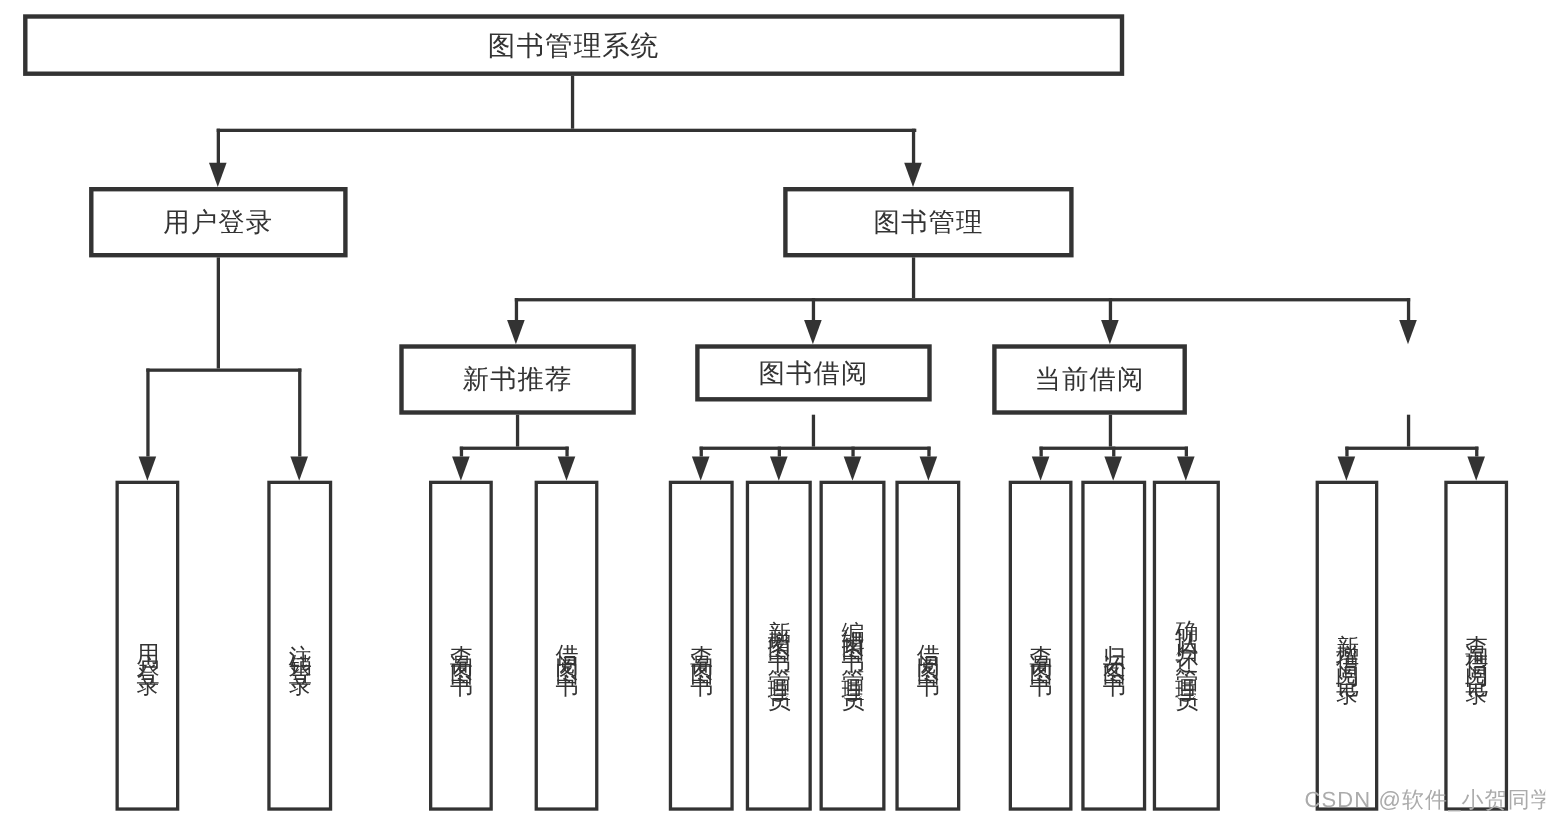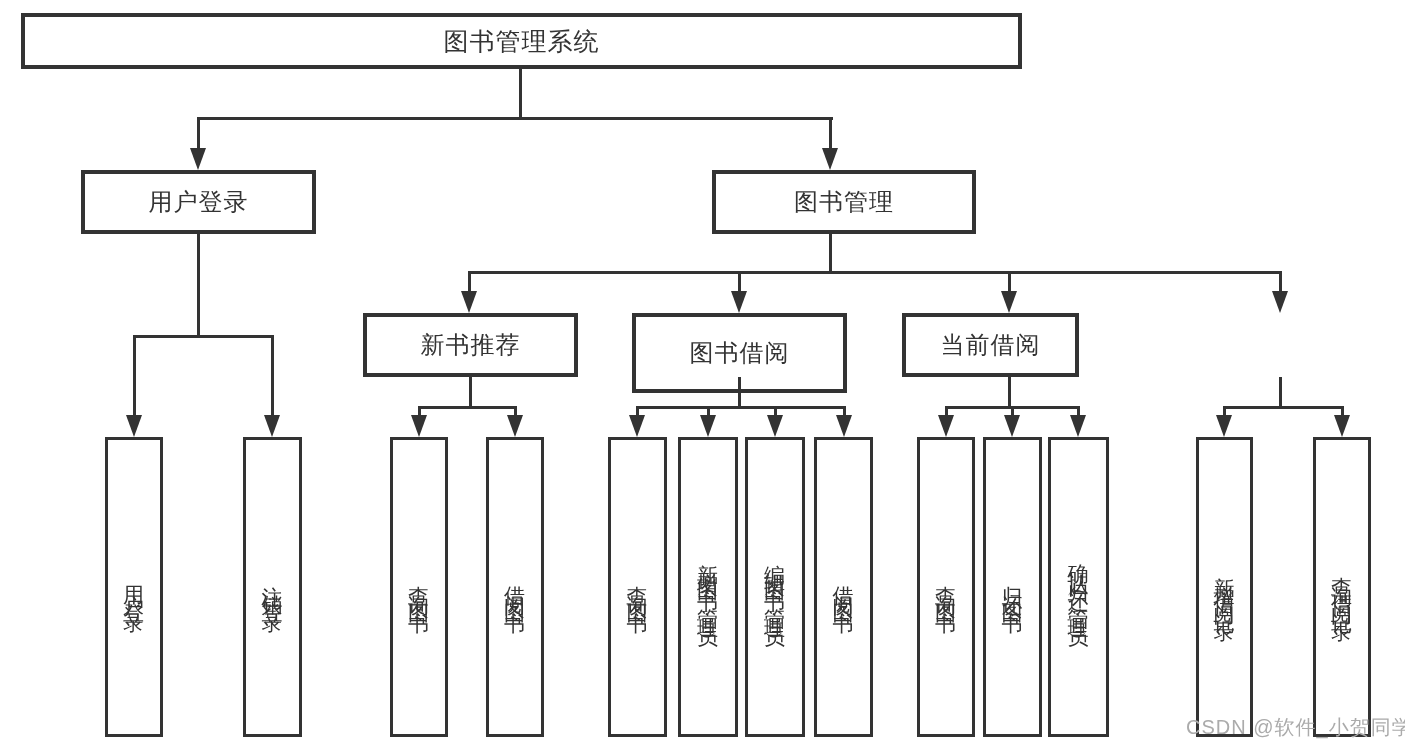--- a/index.html
+++ b/index.html
@@ -63,21 +63,21 @@
   <div class="line" style="left:468px;top:271px;width:3px;height:20px"></div>
   <div class="arrow" style="left:461px;top:291px"></div>
   <div class="line" style="left:738px;top:271px;width:3px;height:20px"></div>
   <div class="arrow" style="left:731px;top:291px"></div>
   <div class="line" style="left:1008px;top:271px;width:3px;height:20px"></div>
   <div class="arrow" style="left:1001px;top:291px"></div>
   <div class="line" style="left:1279px;top:271px;width:3px;height:20px"></div>
   <div class="arrow" style="left:1272px;top:291px"></div>
 
   <div class="box hbox" style="left:363px;top:313px;width:215px;height:64px">新书推荐</div>
-  <div class="box hbox" style="left:632px;top:313px;width:215px;height:80px">图书借阅</div>
+  <div class="box hbox" style="left:632px;top:313px;width:215px;height:52px">图书借阅</div>
   <div class="box hbox" style="left:902px;top:313px;width:177px;height:64px">当前借阅</div>
 
   <div class="line" style="left:469px;top:377px;width:3px;height:29px"></div>
   <div class="line" style="left:418px;top:406px;width:99px;height:3px"></div>
   <div class="line" style="left:418px;top:406px;width:3px;height:9px"></div>
   <div class="arrow" style="left:411px;top:415px"></div>
   <div class="line" style="left:514px;top:406px;width:3px;height:9px"></div>
   <div class="arrow" style="left:507px;top:415px"></div>
 
   <div class="line" style="left:738px;top:377px;width:3px;height:29px"></div>

